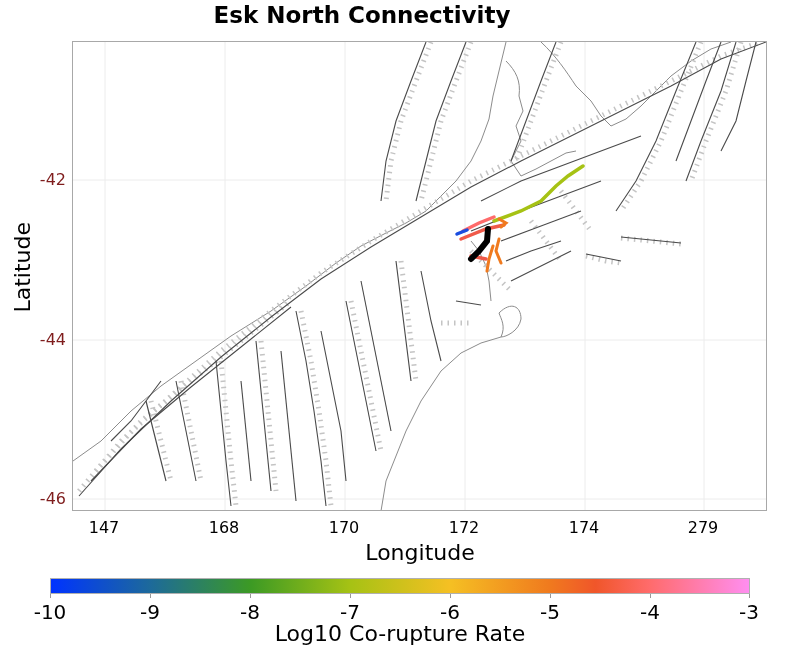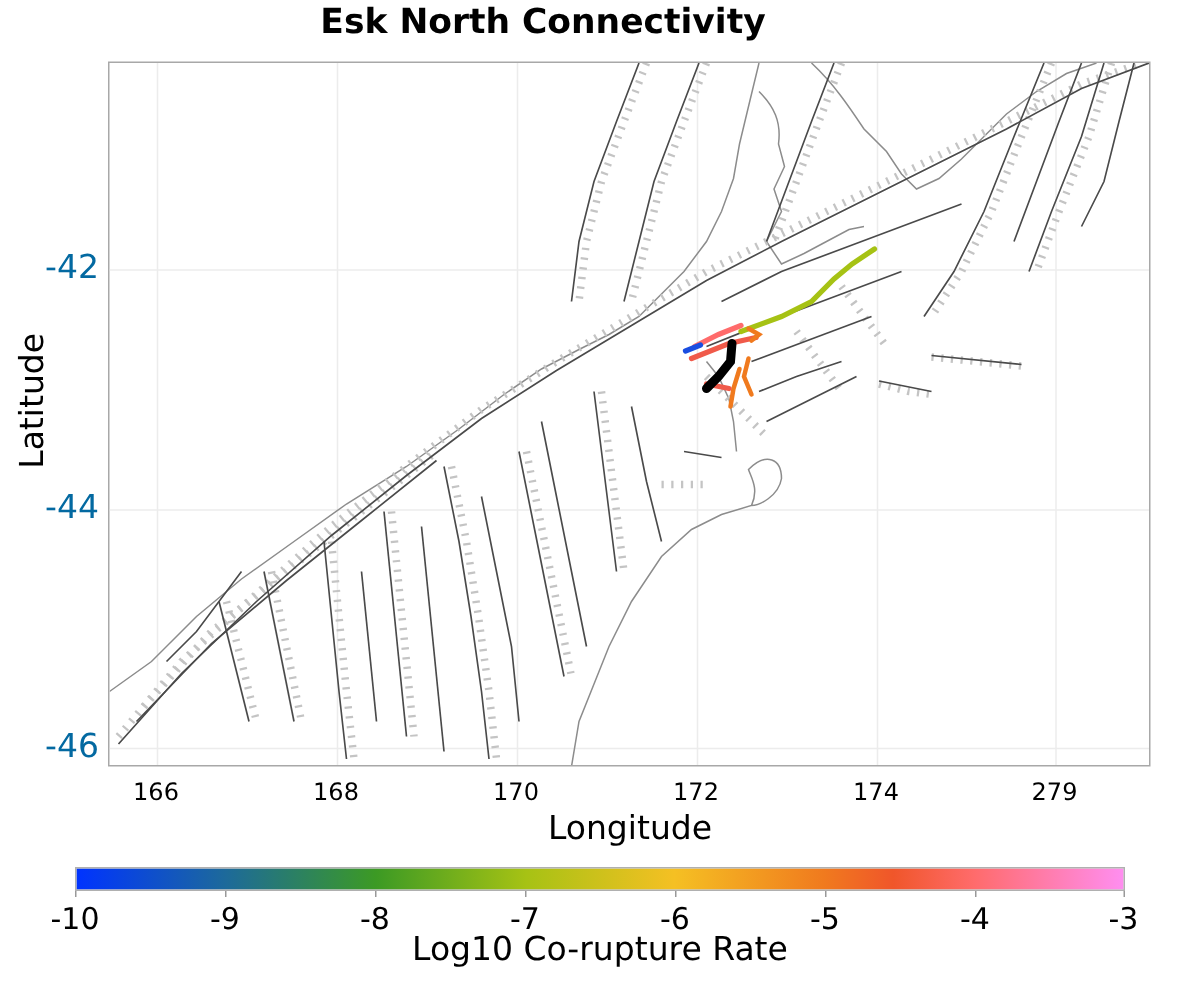--- a/index.html
+++ b/index.html
@@ -1,20 +1,20 @@
 <!DOCTYPE html>
 <html><head>
 <meta charset="utf-8">
 <style>
   html, body { margin:0; padding:0; background:#ffffff; }
   body { width:800px; height:658px; position:relative; overflow:hidden; font-family:"DejaVu Sans", sans-serif; }
   .title { position:absolute; left:0; top:2px; width:724px; text-align:center; font-size:23px; font-weight:bold; color:#000; }
   .plot { position:absolute; left:72px; top:41px; width:695px; height:470px; border:1px solid #a8a8a8; box-sizing:border-box; background:#fff; overflow:hidden; }
   .plot svg { position:absolute; left:0; top:0; }
-  .ytick { position:absolute; right:734px; font-size:22px; color:#0369a1; transform:translateY(-50%); }
+  .ytick { position:absolute; right:734px; font-size:16px; color:#7f1d1d; transform:translateY(-50%); }
   .xtick { position:absolute; top:518px; font-size:16px; color:#000; transform:translateX(-50%); }
   .ylabel { position:absolute; left:-18px; top:260px; font-size:22px; transform:rotate(-90deg); transform-origin:center; width:80px; text-align:center; color:#000; }
   .xlabel { position:absolute; left:0; top:540px; width:840px; text-align:center; font-size:22px; color:#000; }
   .cbar { position:absolute; left:50px; top:578px; width:700px; height:16px; border:1px solid #b0b0b0; box-sizing:border-box; }
   .ctick-line { position:absolute; top:594px; width:1px; height:4px; background:#999; }
   .ctick { position:absolute; top:600px; font-size:20px; color:#000; transform:translateX(-50%); }
   .clabel { position:absolute; left:0; top:621px; width:800px; text-align:center; font-size:22px; color:#000; }
 </style>
 </head>
 <body>
@@ -112,21 +112,21 @@
       <path d="M470,255 L485,258" stroke="#f05a4a" stroke-width="3.5"></path>
       <path d="M487,228 L486,240 L478,250 L470,258" stroke="#000000" stroke-width="6"></path>
     </g>
   </svg>
 </div>
 
 <div class="ytick" style="top:179px;">-42</div>
 <div class="ytick" style="top:339px;text-align:center;">-44</div>
 <div class="ytick" style="top:498px;">-46</div>
 
-<div class="xtick" style="left:104px;">166</div>
+<div class="xtick" style="left:104px;">147</div>
 <div class="xtick" style="left:224px;text-align:right;">168</div>
 <div class="xtick" style="left:344px;">170</div>
 <div class="xtick" style="left:464px;">172</div>
 <div class="xtick" style="left:584px;">174</div>
 <div class="xtick" style="left:703px;">279</div>
 
 <div class="ylabel">Latitude</div>
 <div class="xlabel">Longitude</div>
 
 <div class="cbar" style="background:linear-gradient(to right,#0033ff 0%,#1d6a9a 14.3%,#3c9a24 28.6%,#a6c214 42.9%,#f5c023 57.1%,#f07a1e 71.4%,#f0562a 78%,#ff6b6b 85.7%,#ff8ef0 100%);"></div>

